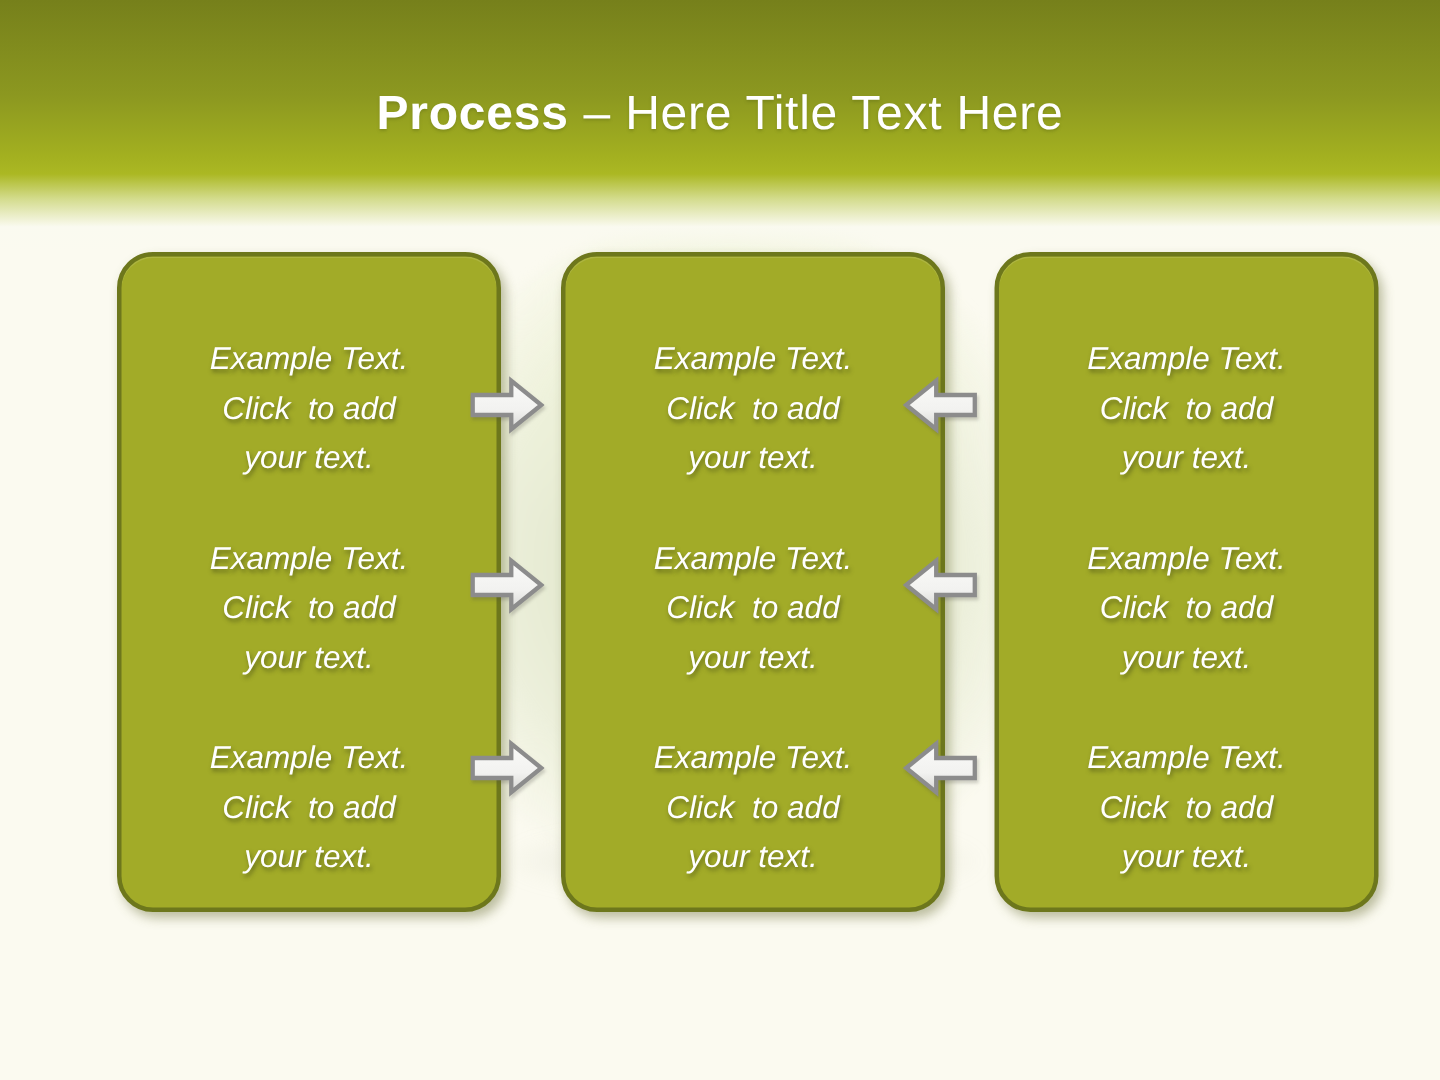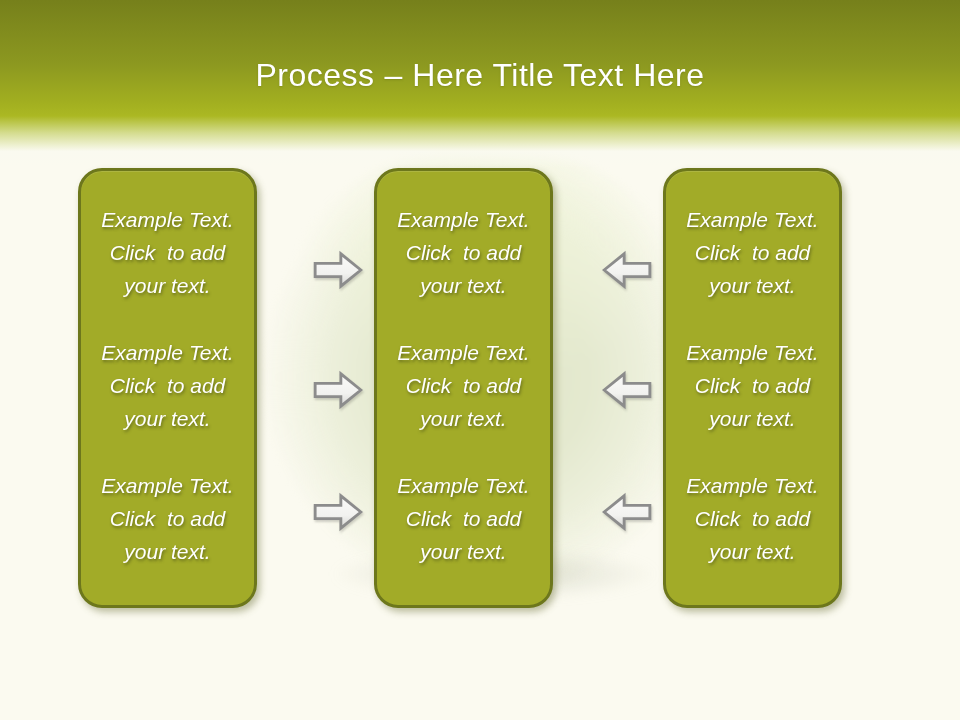--- a/index.html
+++ b/index.html
@@ -59,36 +59,36 @@
     left: 0; top: 54px;
     width: 100%;
     text-align: center;
     color: var(--title-color, #ffffff);
     font-size: 32px;
     line-height: 42px;
     letter-spacing: 0.5px;
     text-shadow: 0 1px 2px rgba(90,100,20,0.35);
     white-space: nowrap;
   }
-  .title .lead { font-weight: 400; }
+  .title .lead { font-weight: 700; }
   .title .rest { font-weight: 400; margin-left: 10px; }
 
   
   .col {
     position: absolute;
     top: 168px;
-    width: 179px;
+    width: 256px;
     height: 440px;
     box-sizing: border-box;
     background: var(--column-fill, #a2ab28);
     border: 3px solid var(--column-border, #6d771c);
     border-radius: 24px;
     box-shadow: 3px 4px 7px rgba(110,115,60,0.45),
                 inset 0 1px 0 rgba(255,255,255,0.12);
-    padding: 32px 14px 0 14px;
+    padding: 52px 14px 0 14px;
   }
   .col-left   { left: 78px; }
   .col-middle { left: 374px; }
   .col-right  { left: 663px; }
 
   .block {
     margin: 0 0 34px 0;
     color: var(--text-color, #ffffff);
     font-style: italic;
     font-size: 21px;

